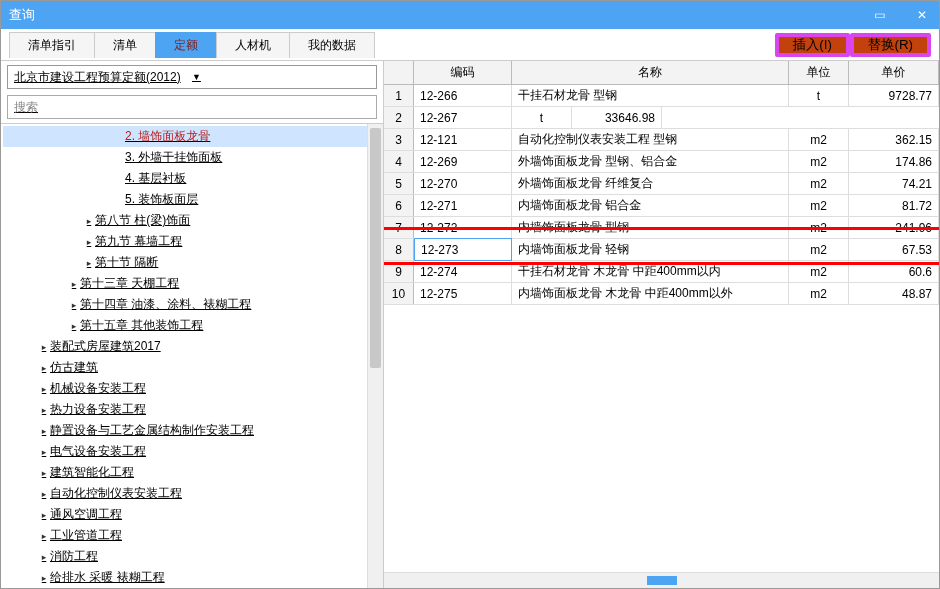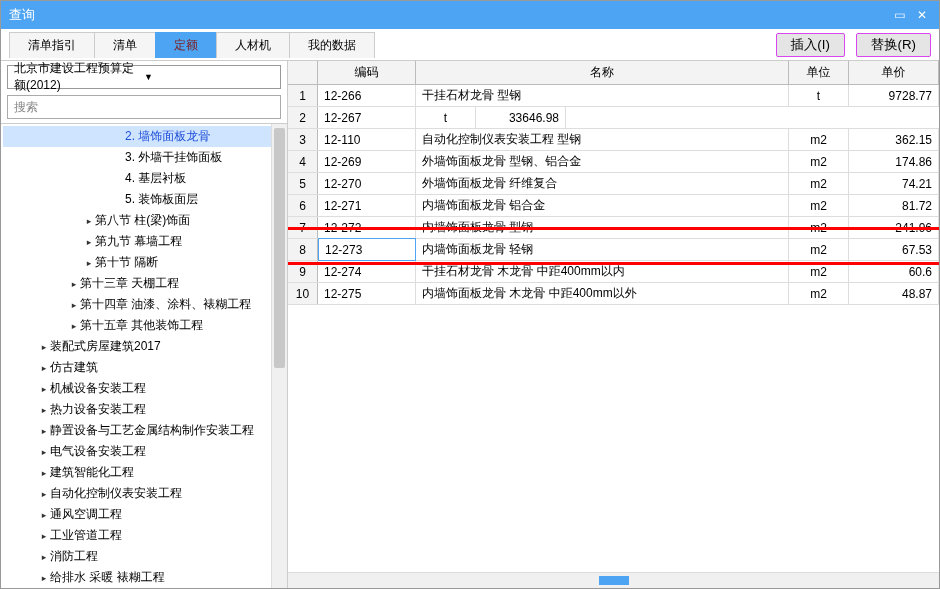--- a/index.html
+++ b/index.html
@@ -1,41 +1,41 @@
 <!DOCTYPE html>
 <html><head>
 <meta charset="utf-8">
 <style>
 * { box-sizing: border-box; margin: 0; padding: 0; }
 body { font-family: "Microsoft YaHei", SimSun, sans-serif; font-size: 12px; background: #e8e8e8; overflow: hidden; }
 
 .window { width: 940px; height: 589px; background: #fff; display: flex; flex-direction: column; border: 1px solid #999; }
 
-.titlebar { height: 28px; background: #4da4f2; color: #fff; display: flex; align-items: flex-end; padding: 5px 8px; }
+.titlebar { height: 28px; background: #4da4f2; color: #fff; display: flex; align-items: center; padding: 12px 8px; gap: 20px; }
 .titlebar-title { flex: 1; font-size: 13px; }
 .titlebar-btn { width: 18px; height: 18px; display: inline-flex; align-items: center; justify-content: center; cursor: pointer; margin-left: 4px; }
 
 .toolbar { height: 32px; display: flex; align-items: center; padding: 4px 8px; gap: 0; border-bottom: 1px solid #ccc; }
 .tab { height: 26px; padding: 0 18px; border: 1px solid #ccc; border-bottom: none; display: inline-flex; align-items: center; cursor: pointer; background: #f5f5f5; margin-right: -1px; }
 .tab.active { background: #4da4f2; color: #7f1d1d; border-color: #4da4f2; }
 .toolbar-spacer { flex: 1; }
-.btn { height: 24px; padding: 0 14px; border: 1px solid #d946ef; background: #e5e5e5; cursor: pointer; display: inline-flex; align-items: center; margin-left: 11px; border-radius: 2px; }
+.btn { height: 24px; padding: 0 14px; border: 4px solid #d946ef; background: #c2410c; cursor: pointer; display: inline-flex; align-items: center; margin-left: 0; border-radius: 2px; }
 
 .content { flex: 1; display: flex; overflow: hidden; }
 
-.sidebar { width: 287px; border-right: 1px solid #ccc; display: flex; flex-direction: column; }
+.sidebar { width: 383px; border-right: 1px solid #ccc; display: flex; flex-direction: column; text-decoration: underline; }
 .combo { margin: 4px 6px; height: 24px; border: 1px solid #999; display: flex; align-items: center; padding: 0 6px; background: #fff; }
 .combo span { flex: 1; }
 .combo .arrow { font-size: 9px; }
 .searchbox { margin: 2px 6px 4px; height: 24px; border: 1px solid #aaa; display: flex; align-items: center; padding: 0 6px; background: #fff; color: #888; }
 
 .tree-wrap { flex: 1; overflow-y: auto; border-top: 1px solid #ccc; position: relative; }
 .tree { padding: 2px 0 2px 2px; }
 .tree-row { height: 21px; display: flex; align-items: center; white-space: nowrap; cursor: pointer; }
-.tree-row.sel { background: #cfe4ff; color: #1d4ed8; }
+.tree-row.sel { background: #cfe4ff; color: #b91c1c; }
 .tree-row .indent { display: inline-block; }
 .tree-row .exp { width: 12px; text-align: center; font-size: 9px; color: #333; }
 
 .scrollbar-y { position: absolute; right: 0; top: 0; width: 16px; height: 100%; background: #f0f0f0; border-left: 1px solid #ddd; }
 .scrollbar-y .thumb { position: absolute; left: 2px; right: 2px; top: 4px; height: 240px; background: #c8c8c8; border-radius: 2px; }
 
 .main { flex: 1; display: flex; flex-direction: column; overflow: hidden; position: relative; }
 .grid-head { display: flex; background: #f3f3f3; border-bottom: 1px solid #bbb; height: 24px; }
 .grid-head .cell { border-right: 1px solid #bbb; display: flex; align-items: center; justify-content: center; font-weight: normal; }
 .grid-body { flex: 1; overflow: hidden; }
@@ -219,21 +219,21 @@
             <div class="cell c-price num">9728.77</div>
           </div>
           <div class="grid-row">
             <div class="cell rowh c-rowh">2</div>
             <div class="cell c-code">12-267</div>
             <div class="cell c-unit ctr">t</div>
             <div class="cell c-price num">33646.98</div>
           </div>
           <div class="grid-row">
             <div class="cell rowh c-rowh">3</div>
-            <div class="cell c-code">12-110</div>
+            <div class="cell c-code">12-121</div>
             <div class="cell c-name">自动化控制仪表安装工程  型钢</div>
             <div class="cell c-unit ctr">m2</div>
             <div class="cell c-price num">362.15</div>
           </div>
           <div class="grid-row">
             <div class="cell rowh c-rowh">4</div>
             <div class="cell c-code">12-269</div>
             <div class="cell c-name">外墙饰面板龙骨  型钢、铝合金</div>
             <div class="cell c-unit ctr">m2</div>
             <div class="cell c-price num">174.86</div>

